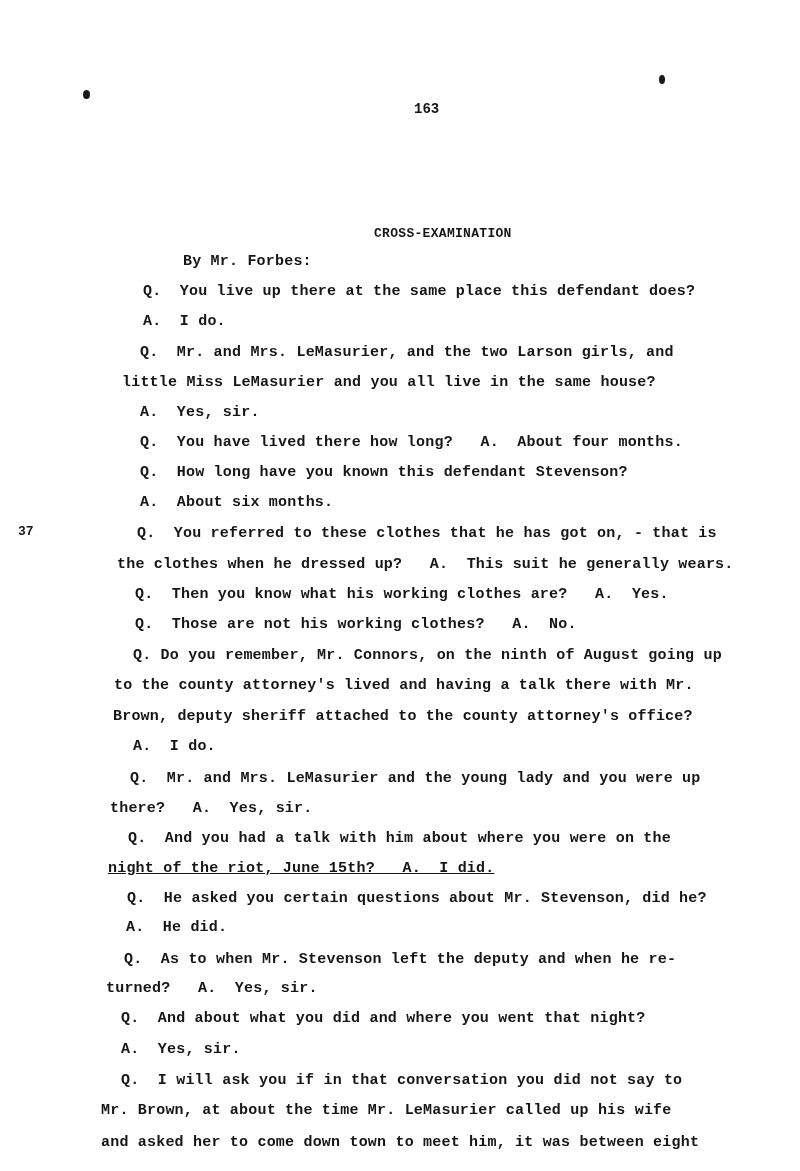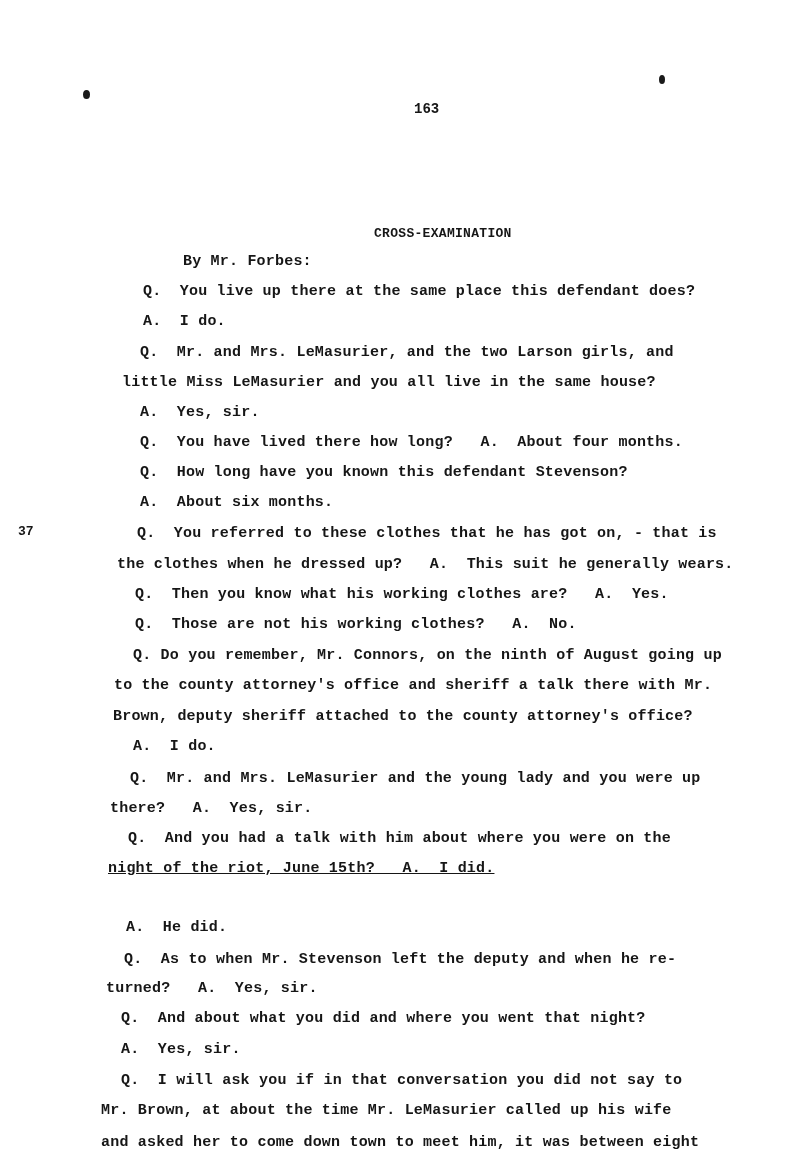--- a/index.html
+++ b/index.html
@@ -79,27 +79,28 @@
   <div class="line" style="left:140px;top:424px;">Q.  How long have you known this defendant Stevenson?</div>
   <div class="line" style="left:140px;top:454px;">A.  About six months.</div>
 
   <div class="margin-num" style="left:18px;top:484px;">37</div>
 
   <div class="line" style="left:137px;top:485px;text-align:center;">Q.  You referred to these clothes that he has got on, - that is</div>
   <div class="line" style="left:117px;top:516px;">the clothes when he dressed up?   A.  This suit he generally wears.</div>
   <div class="line" style="left:135px;top:546px;">Q.  Then you know what his working clothes are?   A.  Yes.</div>
   <div class="line" style="left:135px;top:576px;">Q.  Those are not his working clothes?   A.  No.</div>
   <div class="line" style="left:133px;top:607px;">Q. Do you remember, Mr. Connors, on the ninth of August going up</div>
-  <div class="line" style="left:114px;top:637px;">to the county attorney's office and sheriff a talk there with Mr.</div>
+  <div class="line" style="left:114px;top:637px;">to the county attorney's lived and having a talk there with Mr.</div>
   <div class="line" style="left:113px;top:668px;">Brown, deputy sheriff attached to the county attorney's office?</div>
   <div class="line" style="left:133px;top:698px;">A.  I do.</div>
   <div class="line" style="left:130px;top:730px;">Q.  Mr. and Mrs. LeMasurier and the young lady and you were up</div>
   <div class="line" style="left:110px;top:760px;">there?   A.  Yes, sir.</div>
   <div class="line" style="left:128px;top:790px;">Q.  And you had a talk with him about where you were on the</div>
   <div class="line" style="left:108px;top:820px;text-decoration:underline;">night of the riot, June 15th?   A.  I did.</div>
+  <div class="line" style="left:127px;top:850px;">Q.  He asked you certain questions about Mr. Stevenson, did he?</div>
   <div class="line" style="left:126px;top:879px;">A.  He did.</div>
   <div class="line" style="left:124px;top:911px;">Q.  As to when Mr. Stevenson left the deputy and when he re-</div>
   <div class="line" style="left:106px;top:940px;">turned?   A.  Yes, sir.</div>
   <div class="line" style="left:121px;top:970px;font-family:Liberation Mono, monospace;">Q.  And about what you did and where you went that night?</div>
   <div class="line" style="left:121px;top:1001px;">A.  Yes, sir.</div>
   <div class="line" style="left:121px;top:1032px;">Q.  I will ask you if in that conversation you did not say to</div>
   <div class="line" style="left:101px;top:1062px;">Mr. Brown, at about the time Mr. LeMasurier called up his wife</div>
   <div class="line" style="left:101px;top:1094px;">and asked her to come down town to meet him, it was between eight</div>
 
   <div class="page-num" style="left:404px;top:1143px;">163</div>

